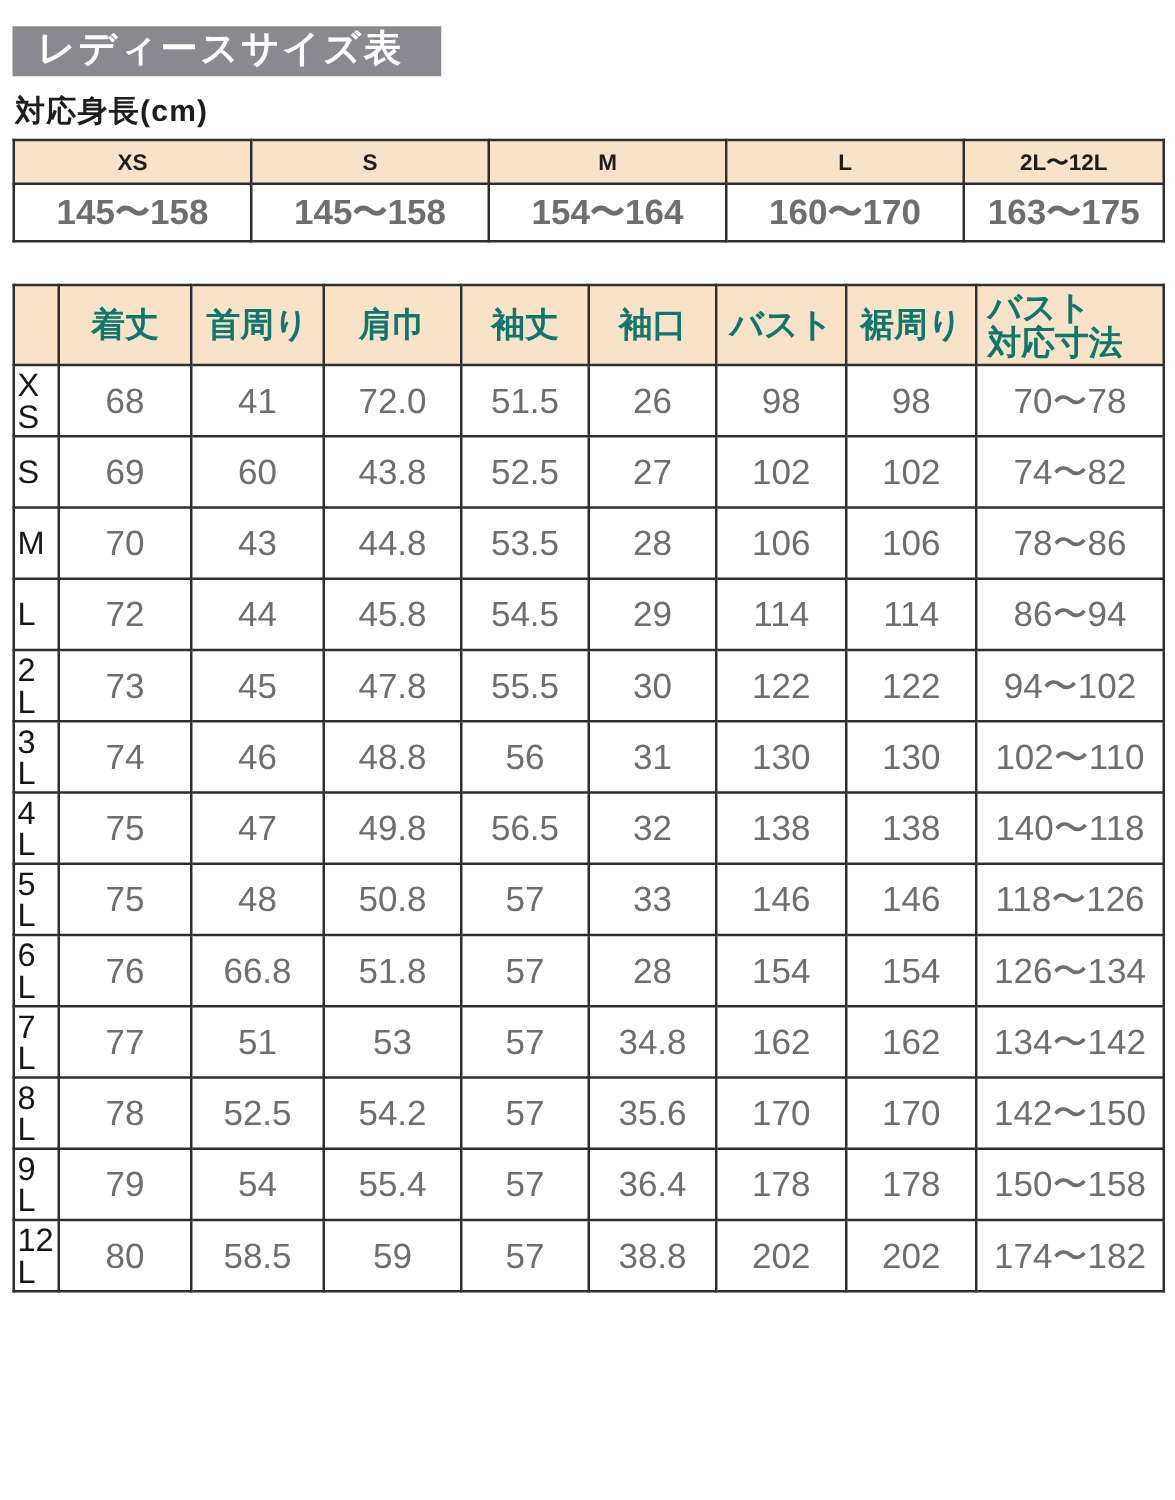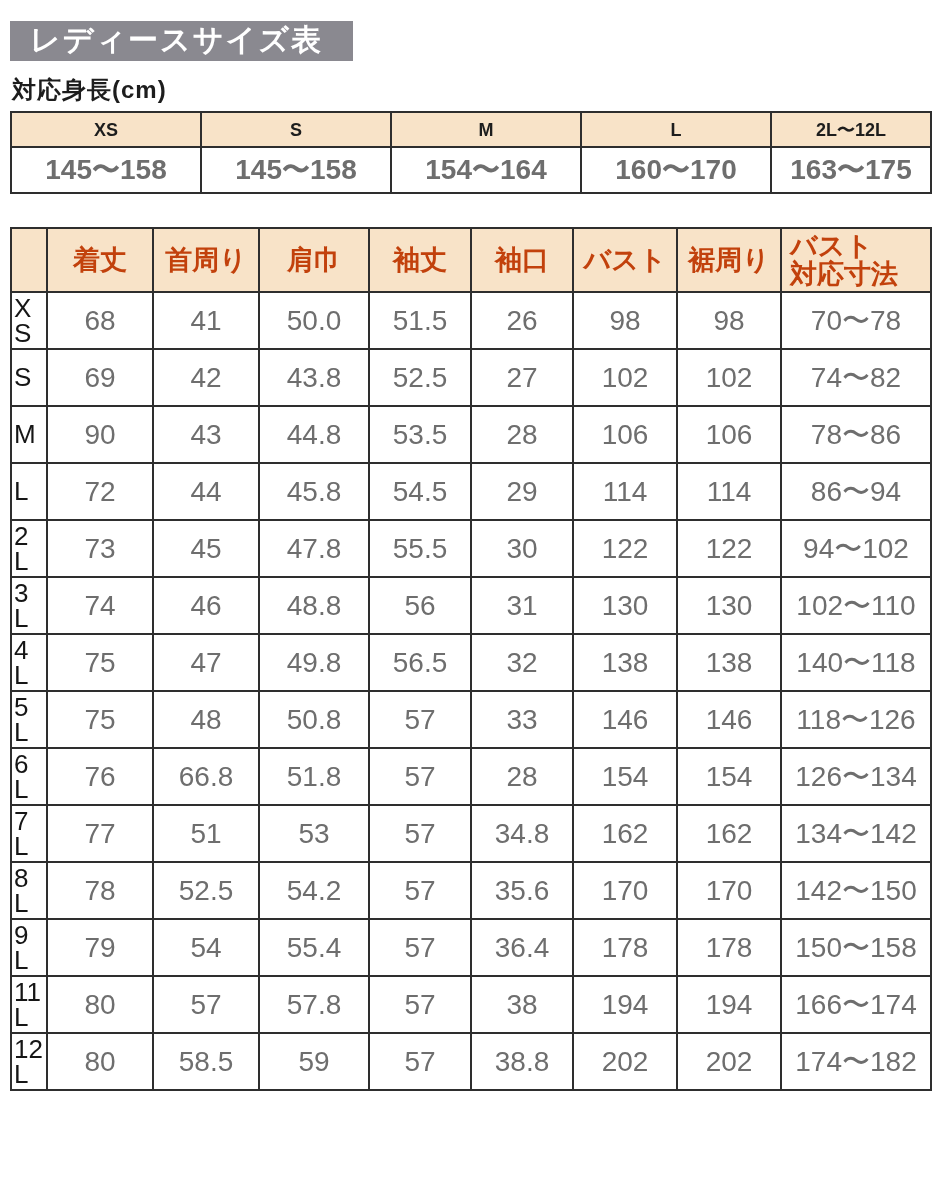--- a/index.html
+++ b/index.html
@@ -60,21 +60,21 @@
     font-size: 28px;
     font-weight: bold;
     height: 44px;
   }
   
   .size-table {
     margin-top: 33px;
   }
   .size-table thead th {
     background: var(--header-bg, #f8e3c8);
-    color: #c2410c;
+    color: #0f766e;
     font-size: 27px;
     font-weight: bold;
     height: 62px;
     line-height: 1.05;
   }
   .size-table thead th.bust-range-header {
     text-align: left;
     padding-left: 8px;
     white-space: pre-line;
   }
@@ -157,41 +157,41 @@
           <th class="bust-range-header">バスト
 対応寸法</th>
         </tr>
     </thead>
     <tbody>
         <tr>
           <th class="row-label">X
 S</th>
           <td>68</td>
           <td>41</td>
-          <td>50.0</td>
+          <td>72.0</td>
           <td>51.5</td>
           <td>26</td>
           <td>98</td>
           <td>98</td>
           <td>70〜78</td>
         </tr>
         <tr>
           <th class="row-label">S</th>
           <td>69</td>
-          <td>42</td>
+          <td>60</td>
           <td>43.8</td>
           <td>52.5</td>
           <td>27</td>
           <td>102</td>
           <td>102</td>
           <td>74〜82</td>
         </tr>
         <tr>
           <th class="row-label">M</th>
-          <td>90</td>
+          <td>70</td>
           <td>43</td>
           <td>44.8</td>
           <td>53.5</td>
           <td>28</td>
           <td>106</td>
           <td>106</td>
           <td>78〜86</td>
         </tr>
         <tr>
           <th class="row-label">L</th>
@@ -294,32 +294,20 @@
           <td>79</td>
           <td>54</td>
           <td>55.4</td>
           <td>57</td>
           <td>36.4</td>
           <td>178</td>
           <td>178</td>
           <td>150〜158</td>
         </tr>
         <tr>
-          <th class="row-label">11
-L</th>
-          <td>80</td>
-          <td>57</td>
-          <td>57.8</td>
-          <td>57</td>
-          <td>38</td>
-          <td>194</td>
-          <td>194</td>
-          <td>166〜174</td>
-        </tr>
-        <tr>
           <th class="row-label">12
 L</th>
           <td>80</td>
           <td>58.5</td>
           <td>59</td>
           <td>57</td>
           <td>38.8</td>
           <td>202</td>
           <td>202</td>
           <td>174〜182</td>

